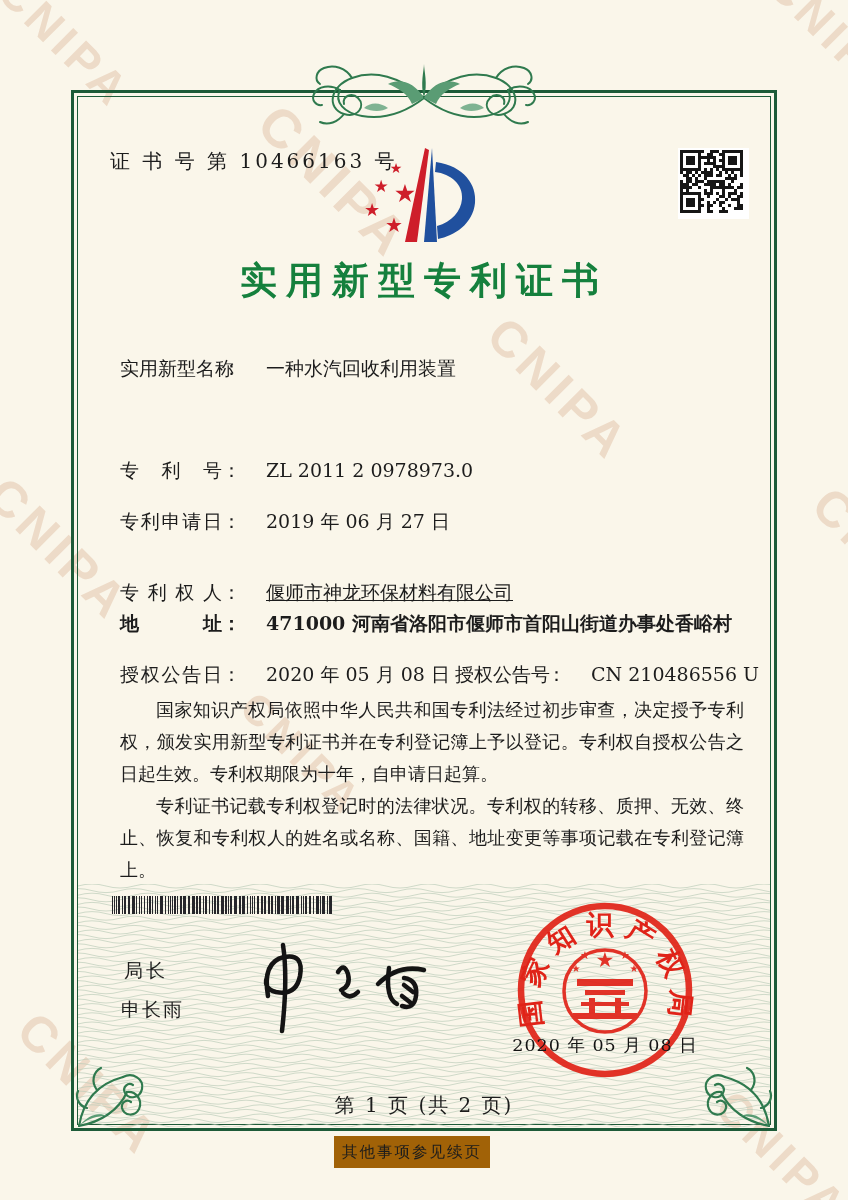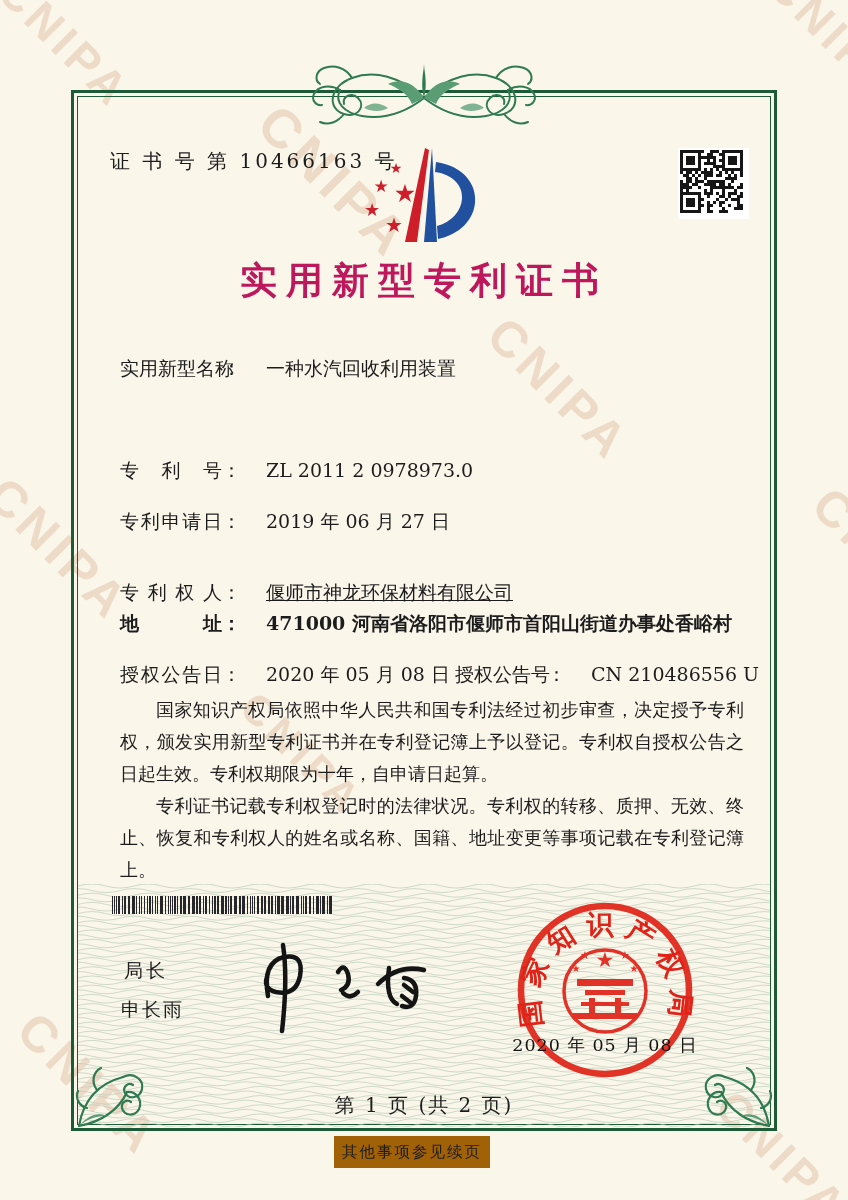--- a/index.html
+++ b/index.html
@@ -21,21 +21,21 @@
   .orn{position:absolute;z-index:3;}
 
   
   .cert-no{position:absolute;left:110px;top:148px;font-size:20px;letter-spacing:3px;z-index:4;text-align:center;}
   .logo{position:absolute;left:356px;top:140px;z-index:4;}
   .qr{position:absolute;left:678px;top:148px;width:67px;height:67px;background:#fff;padding:2px;
       display:grid;grid-template-columns:repeat(21,3px);grid-template-rows:repeat(21,3px);z-index:4;}
   .qr b{display:block;}
   .qr b.d{background:#161616;}
   .title{position:absolute;left:0;right:0;top:256px;text-align:center;font-size:37px;font-weight:bold;
-         letter-spacing:9px;color:#be185d;z-index:4;}
+         letter-spacing:9px;color:#15803d;z-index:4;}
 
   
   .fieldrow{position:absolute;left:120px;font-size:19px;z-index:4;white-space:nowrap;}
   .flabel{display:inline-block;width:102px;text-align:justify;text-align-last:justify;vertical-align:bottom;}
   .flabel2{display:inline-block;width:92px;text-align:justify;text-align-last:justify;vertical-align:bottom;}
   .fcolon{display:inline-block;}
   .fvalue{margin-left:25px;}
 
   .paras{position:absolute;left:120px;top:694px;width:624px;font-size:18px;line-height:1.78;
          text-align:justify;z-index:4;}

